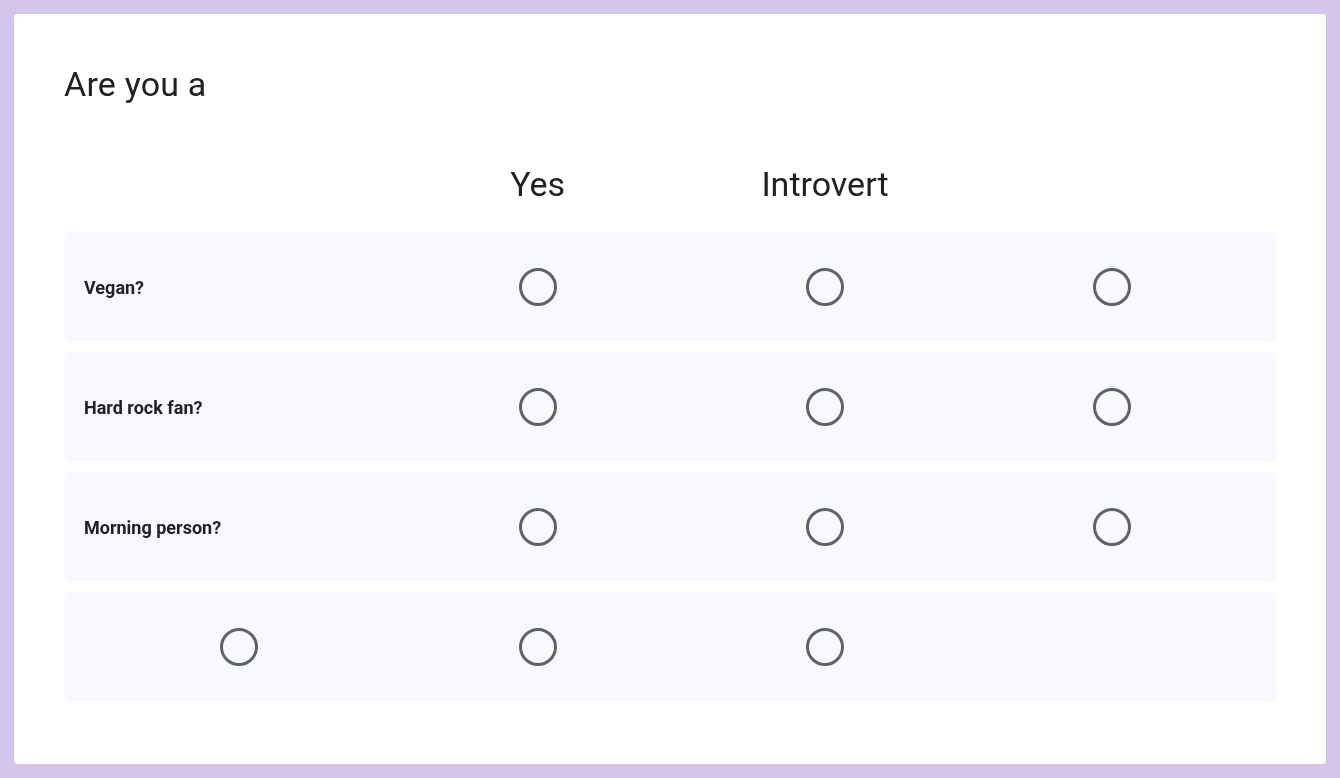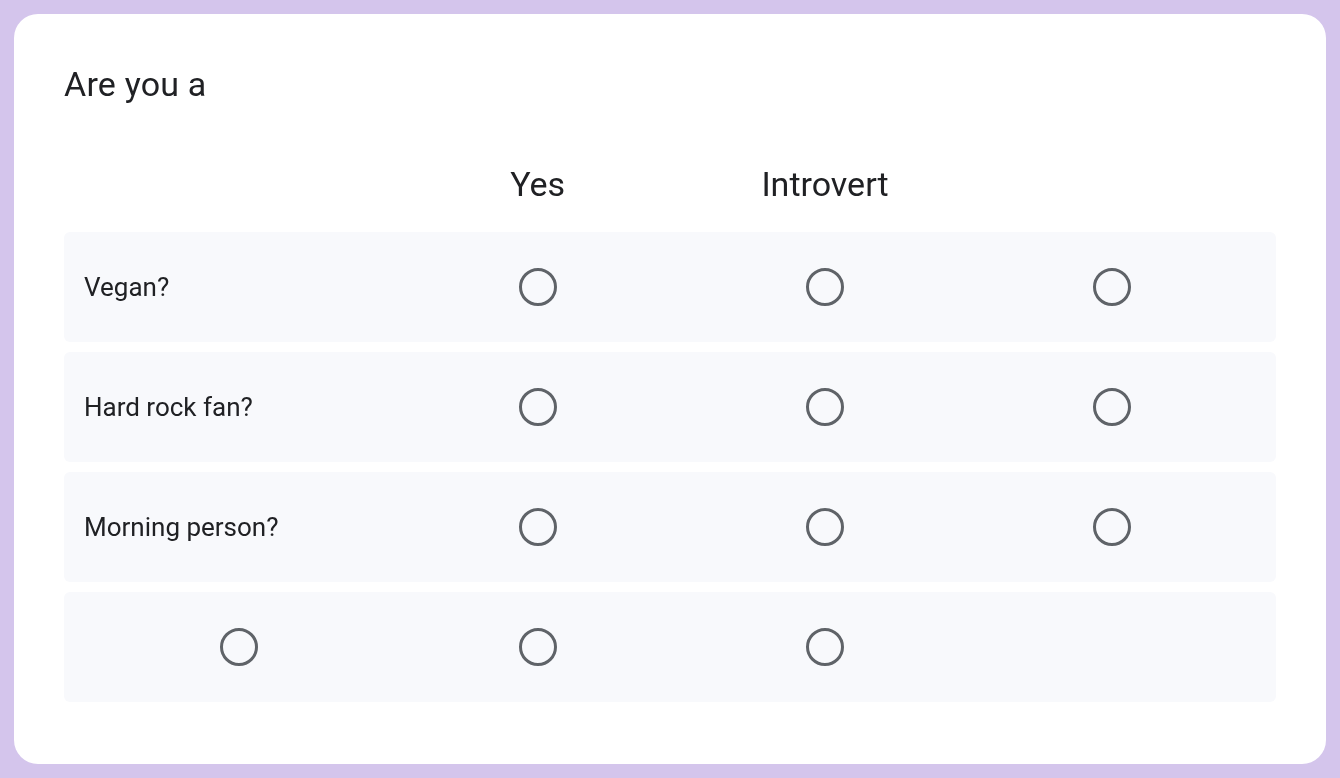--- a/index.html
+++ b/index.html
@@ -10,21 +10,21 @@
     body {
       font-family: 'Google Sans', Roboto, Arial, sans-serif;
       background: #d4c5ec;
       width: 1340px;
       height: 778px;
       padding: 14px;
       overflow: hidden;
     }
     .card {
       background: #fff;
-      border-radius: 24px;
+      border-radius: 4px;
       width: 100%;
       height: 100%;
       padding: 50px 50px 40px 50px;
     }
     .question-title {
       font-size: 34px;
       font-weight: 400;
       color: #202124;
       margin-bottom: 60px;
       letter-spacing: 0.2px;
@@ -50,22 +50,22 @@
     .grid-row {
       display: grid;
       grid-template-columns: 310px 1fr 1fr 1fr;
       align-items: center;
       background: #f8f9fc;
       border-radius: 6px;
       padding: 36px 20px;
       margin-bottom: 10px;
     }
     .row-label {
-      font-size: 26px;
-      font-weight: 400;
+      font-size: 18px;
+      font-weight: 700;
       color: #202124;
     }
     .radio-cell {
       display: flex;
       justify-content: center;
       align-items: center;
     }
     .radio-btn {
       width: 38px;
       height: 38px;

